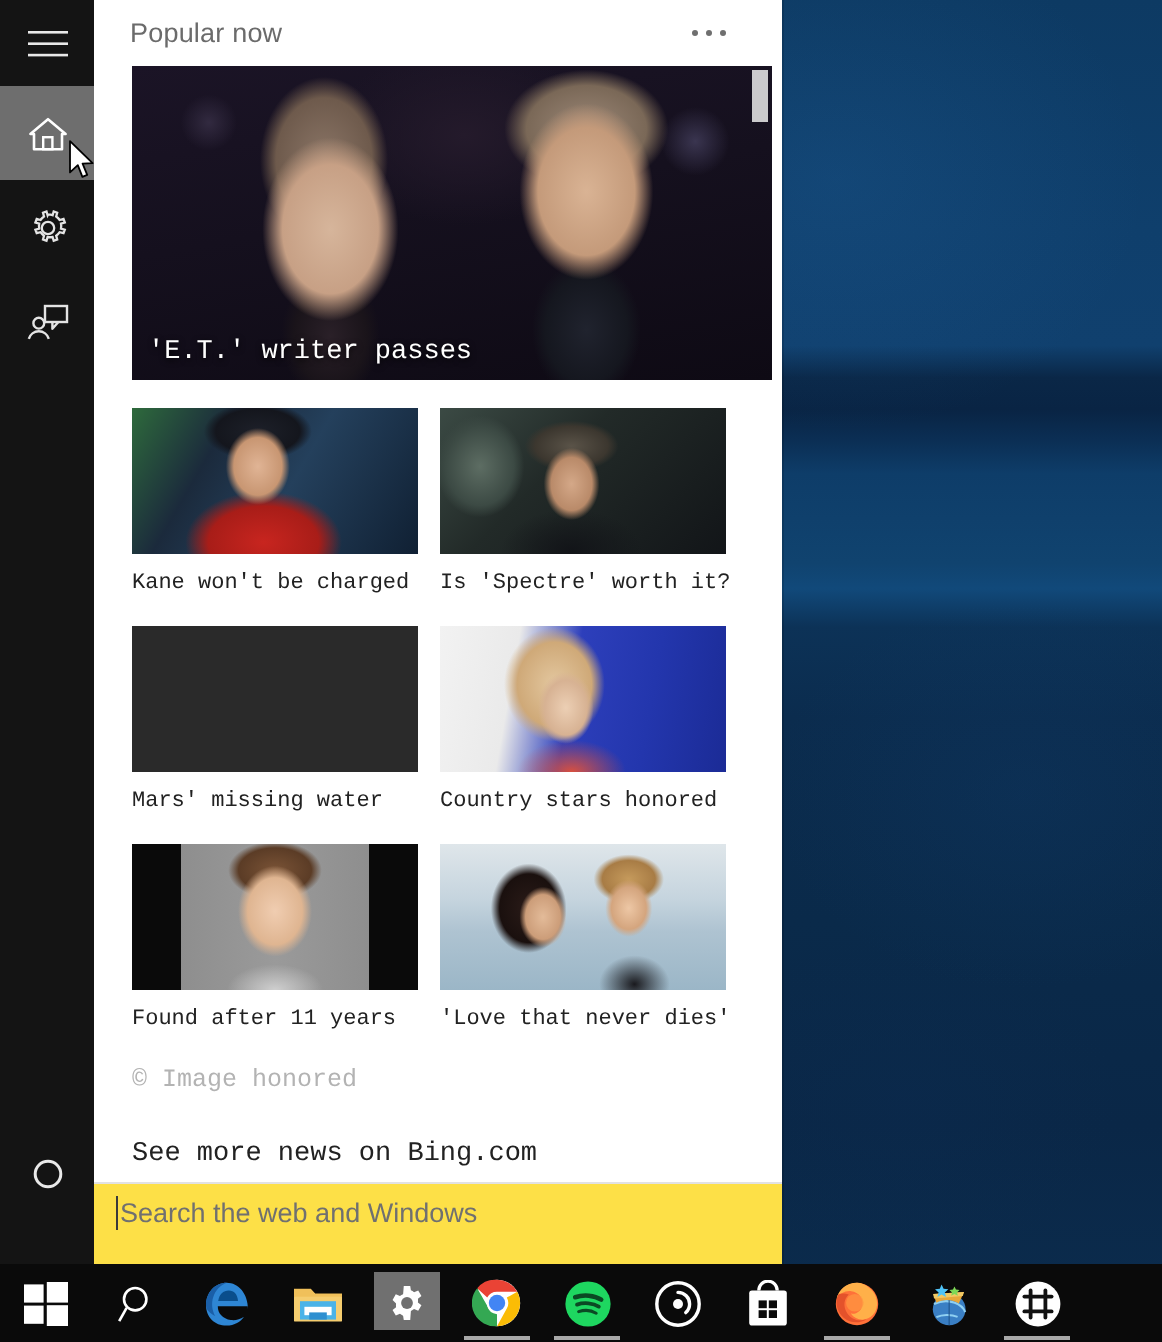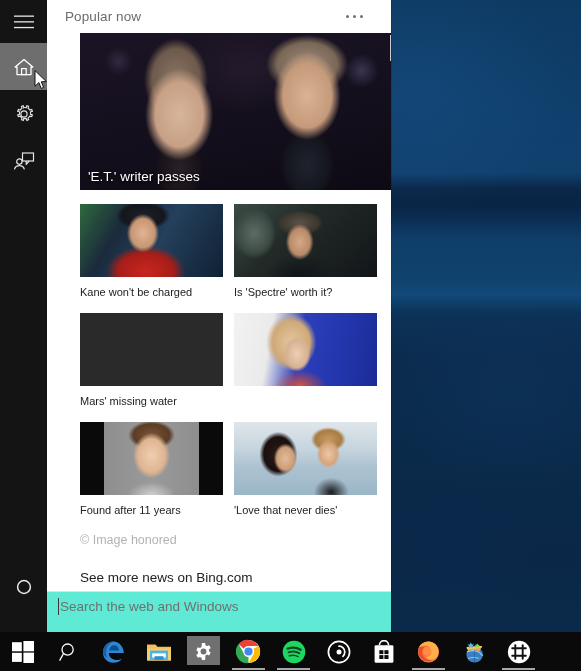--- a/index.html
+++ b/index.html
@@ -87,21 +87,22 @@
     display: flex; gap: 4px; align-items: center; padding: 6px 4px;
     cursor: default;
   }
   .more-dots span {
     width: 3px; height: 3px; border-radius: 50%; background: #6f6f6f;
     display: block;
   }
 
   .scroll-area {
     flex: 1 1 auto; overflow: hidden; position: relative;
-    padding: 0 22px;
+    padding: 0 8px;
+    font-family: Liberation Mono, monospace;
   }
 
   
   .hero {
     position: relative; width: 320px; height: 157px; margin: 0 0 0 11px;
     overflow: hidden; cursor: default;
     background: #140b16;
   }
   .hero-photo {
     position: absolute; inset: 0;
@@ -196,21 +197,21 @@
     font-size: 12.5px; color: #b3b3b3; margin: 2px 0 0 11px;
   }
   .see-more {
     font-size: 13.5px; color: #222222; margin: 23px 0 0 11px;
     cursor: default;
   }
 
   
   .searchbar {
     flex: 0 0 41px; height: 41px;
-    background: #5eead4; border-top: 1px solid #e2e2e2;
+    background: #fde047; border-top: 1px solid #e2e2e2;
     display: flex; align-items: center; padding: 0 0 12px 11px;
     position: relative;
   }
   .caret {
     width: 1px; height: 17px; background: #3a3a3a; margin-right: 1px;
   }
   .search-placeholder {
     font-size: 13.5px; color: #707070;
   }
 
@@ -319,20 +320,21 @@
           <div class="news-label">Is 'Spectre' worth it?</div>
         </div>
 
         <div class="news-tile">
           <div class="news-thumb th-mars"></div>
           <div class="news-label">Mars' missing water</div>
         </div>
 
         <div class="news-tile">
           <div class="news-thumb th-country"></div>
+          <div class="news-label">Country stars honored</div>
         </div>
 
         <div class="news-tile">
           <div class="news-thumb th-boy"></div>
           <div class="news-label">Found after 11 years</div>
         </div>
 
         <div class="news-tile">
           <div class="news-thumb th-love"></div>
           <div class="news-label">'Love that never dies'</div>

